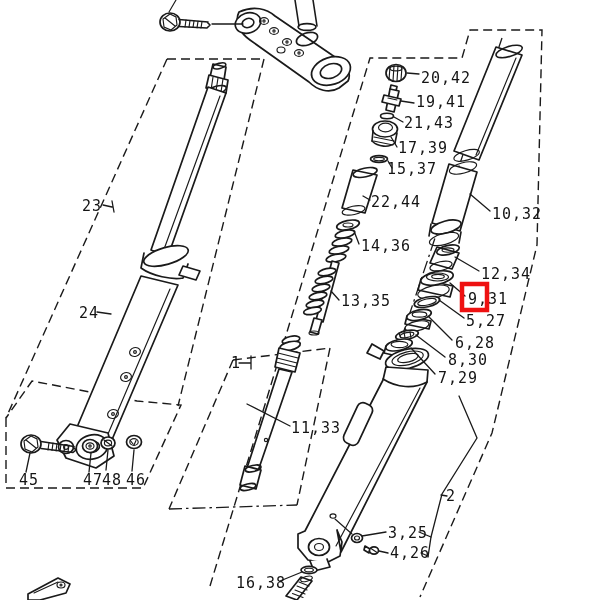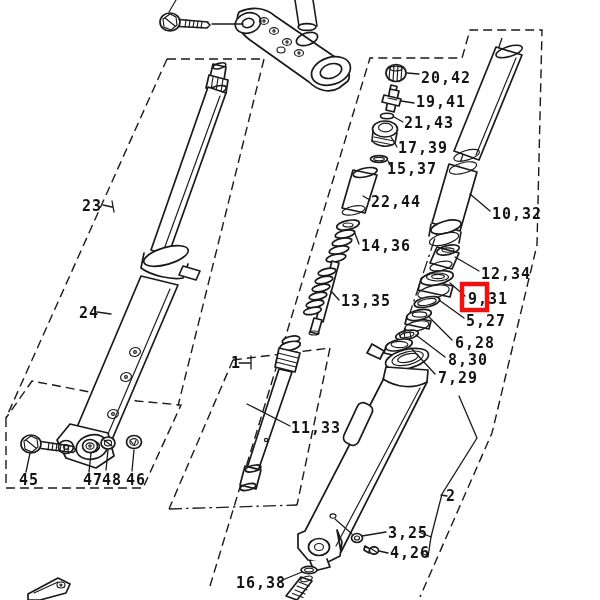--- a/index.html
+++ b/index.html
@@ -1,16 +1,16 @@
 <!DOCTYPE html>
 <html><head>
 <meta charset="utf-8">
 <style>
   html,body{margin:0;padding:0;background:#ffffff;}
-  .stage{position:relative;width:600px;height:600px;background:#ffffff;overflow:hidden;font-weight:bold;}
+  .stage{position:relative;width:600px;height:600px;background:#ffffff;overflow:hidden;}
   svg{display:block;}
   svg .ln{fill:none;stroke:#1a1a1a;stroke-width:1.6;stroke-linecap:round;stroke-linejoin:round;}
   svg .fw{fill:#ffffff;stroke:#1a1a1a;stroke-width:1.7;stroke-linecap:round;stroke-linejoin:round;}
   svg .thin{fill:none;stroke:#1a1a1a;stroke-width:1.15;stroke-linecap:round;}
   svg .dash{fill:none;stroke:#1a1a1a;stroke-width:1.4;stroke-dasharray:9 5;}
   svg .dashdot{fill:none;stroke:#1a1a1a;stroke-width:1.3;stroke-dasharray:13 4 2.5 4;}
   svg .leader{fill:none;stroke:#1a1a1a;stroke-width:1.3;stroke-linecap:round;}
   svg text{font-family:"DejaVu Sans Mono","Liberation Mono",monospace;font-size:15px;fill:#141414;letter-spacing:1px;}
 </style>
 </head>

